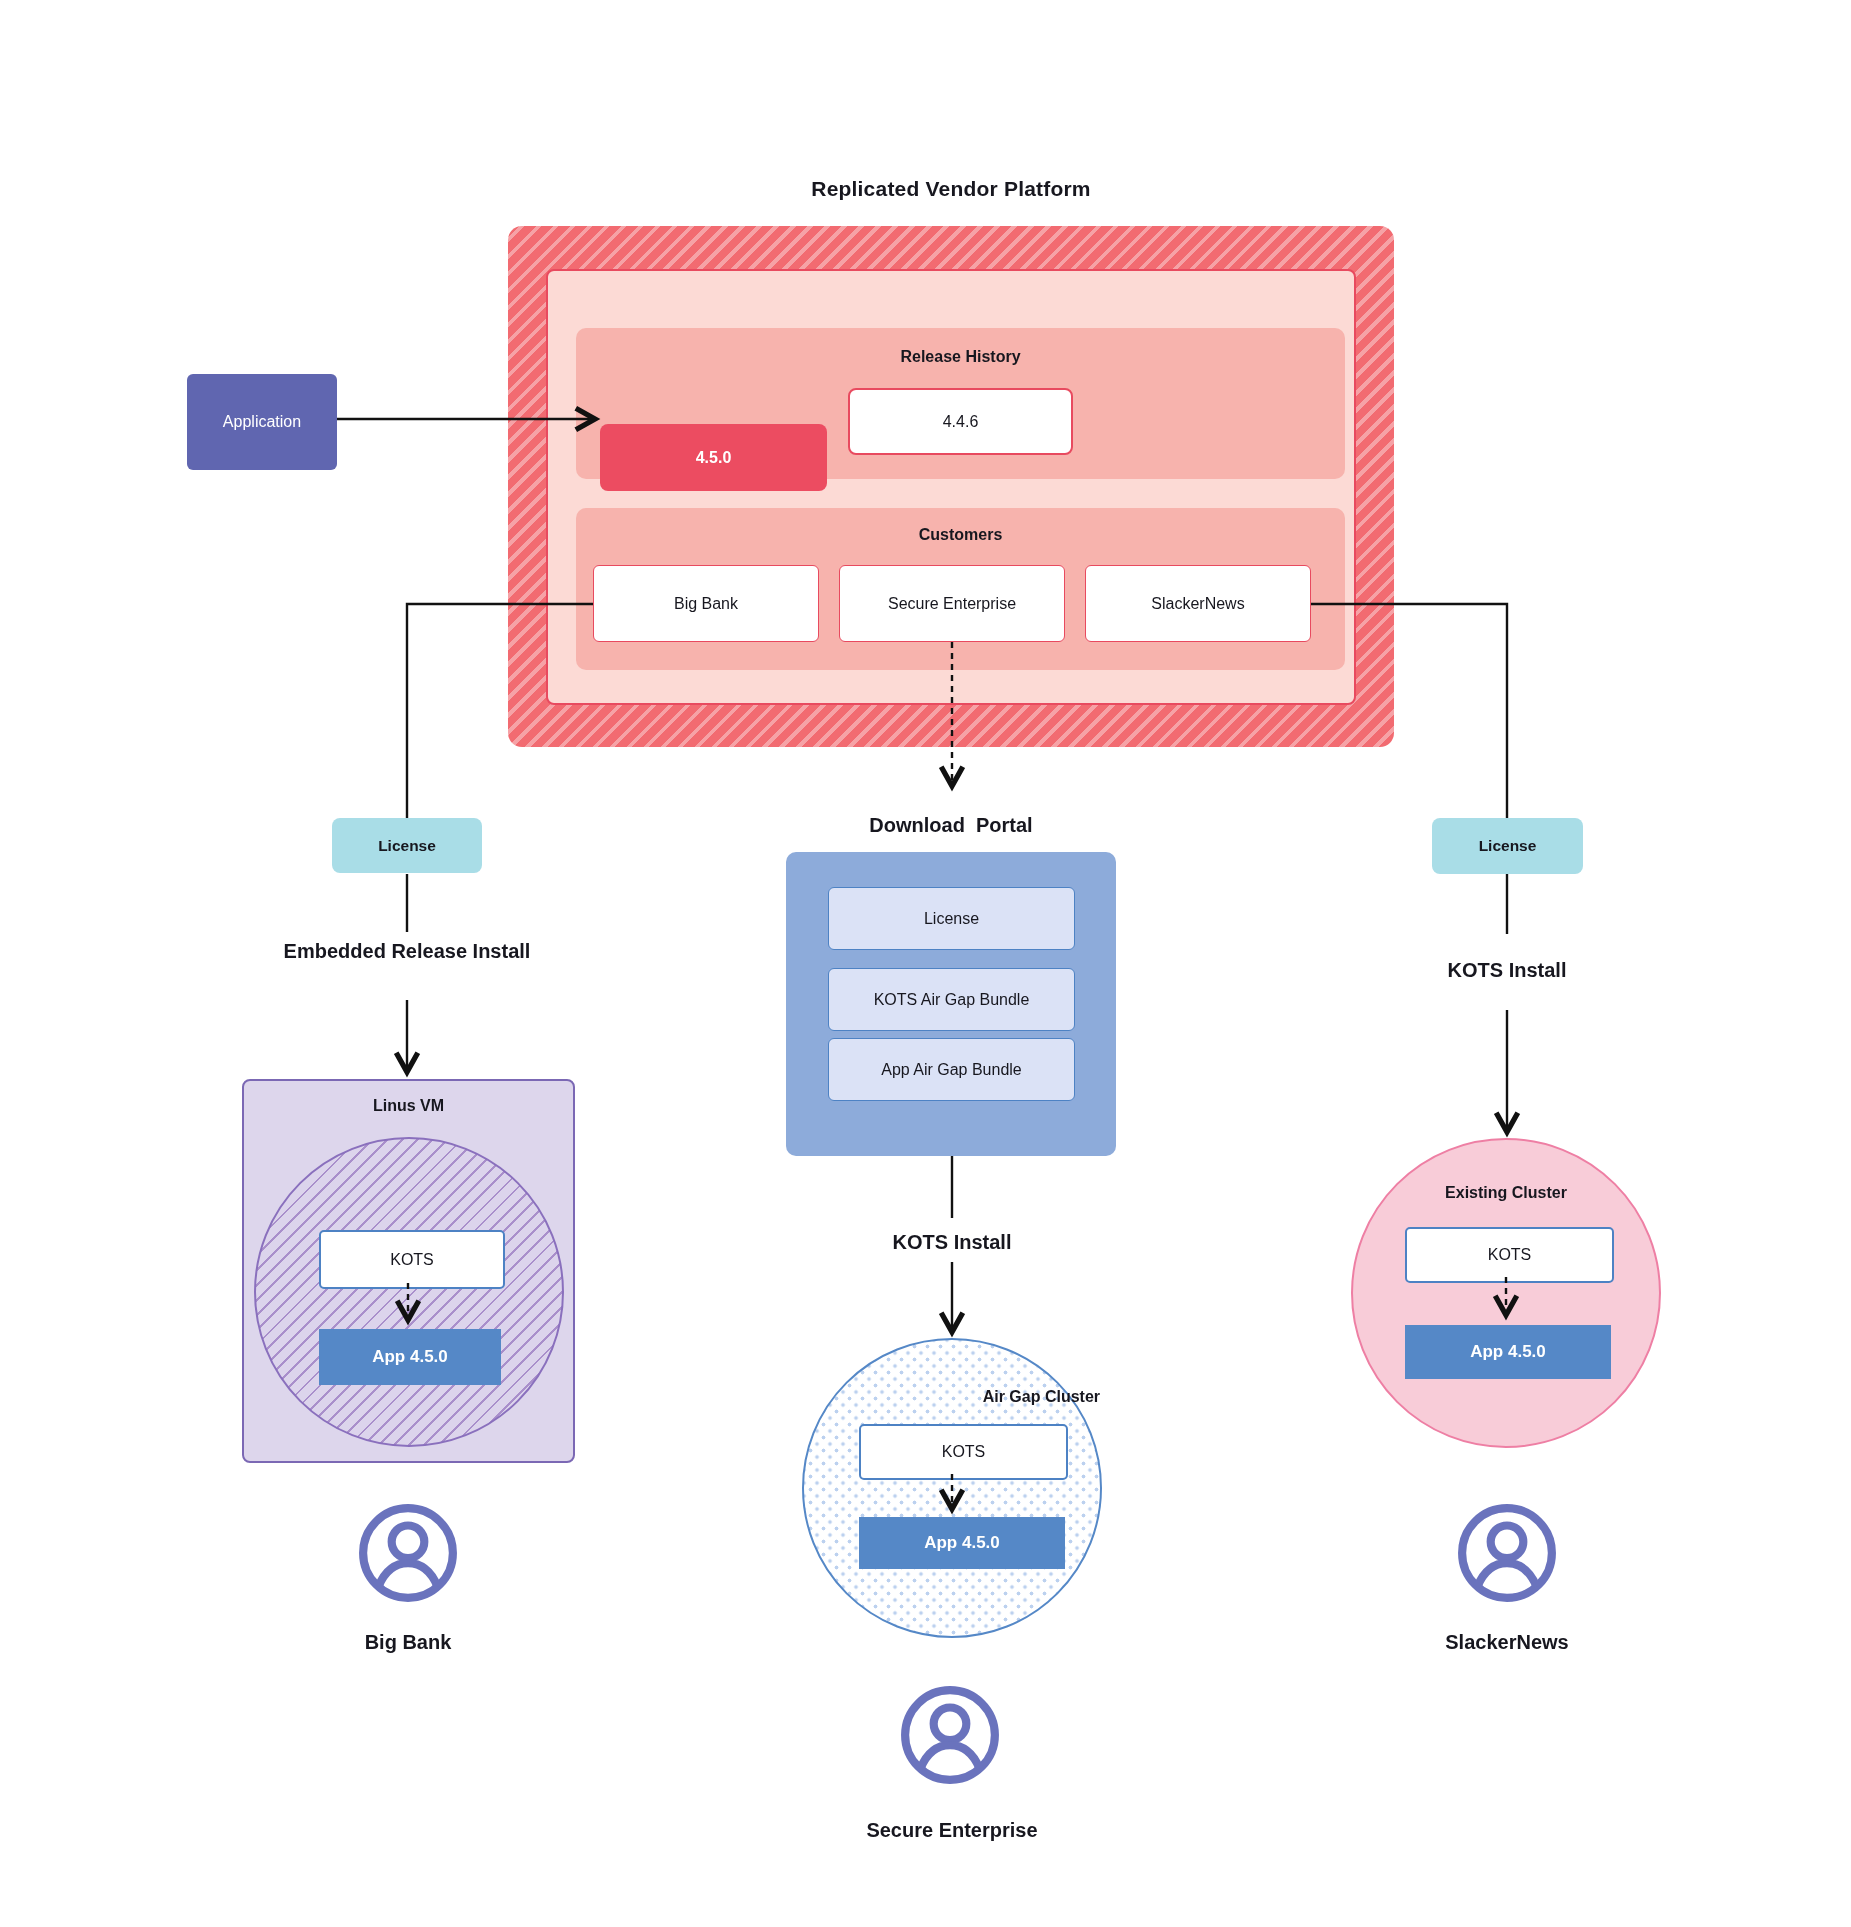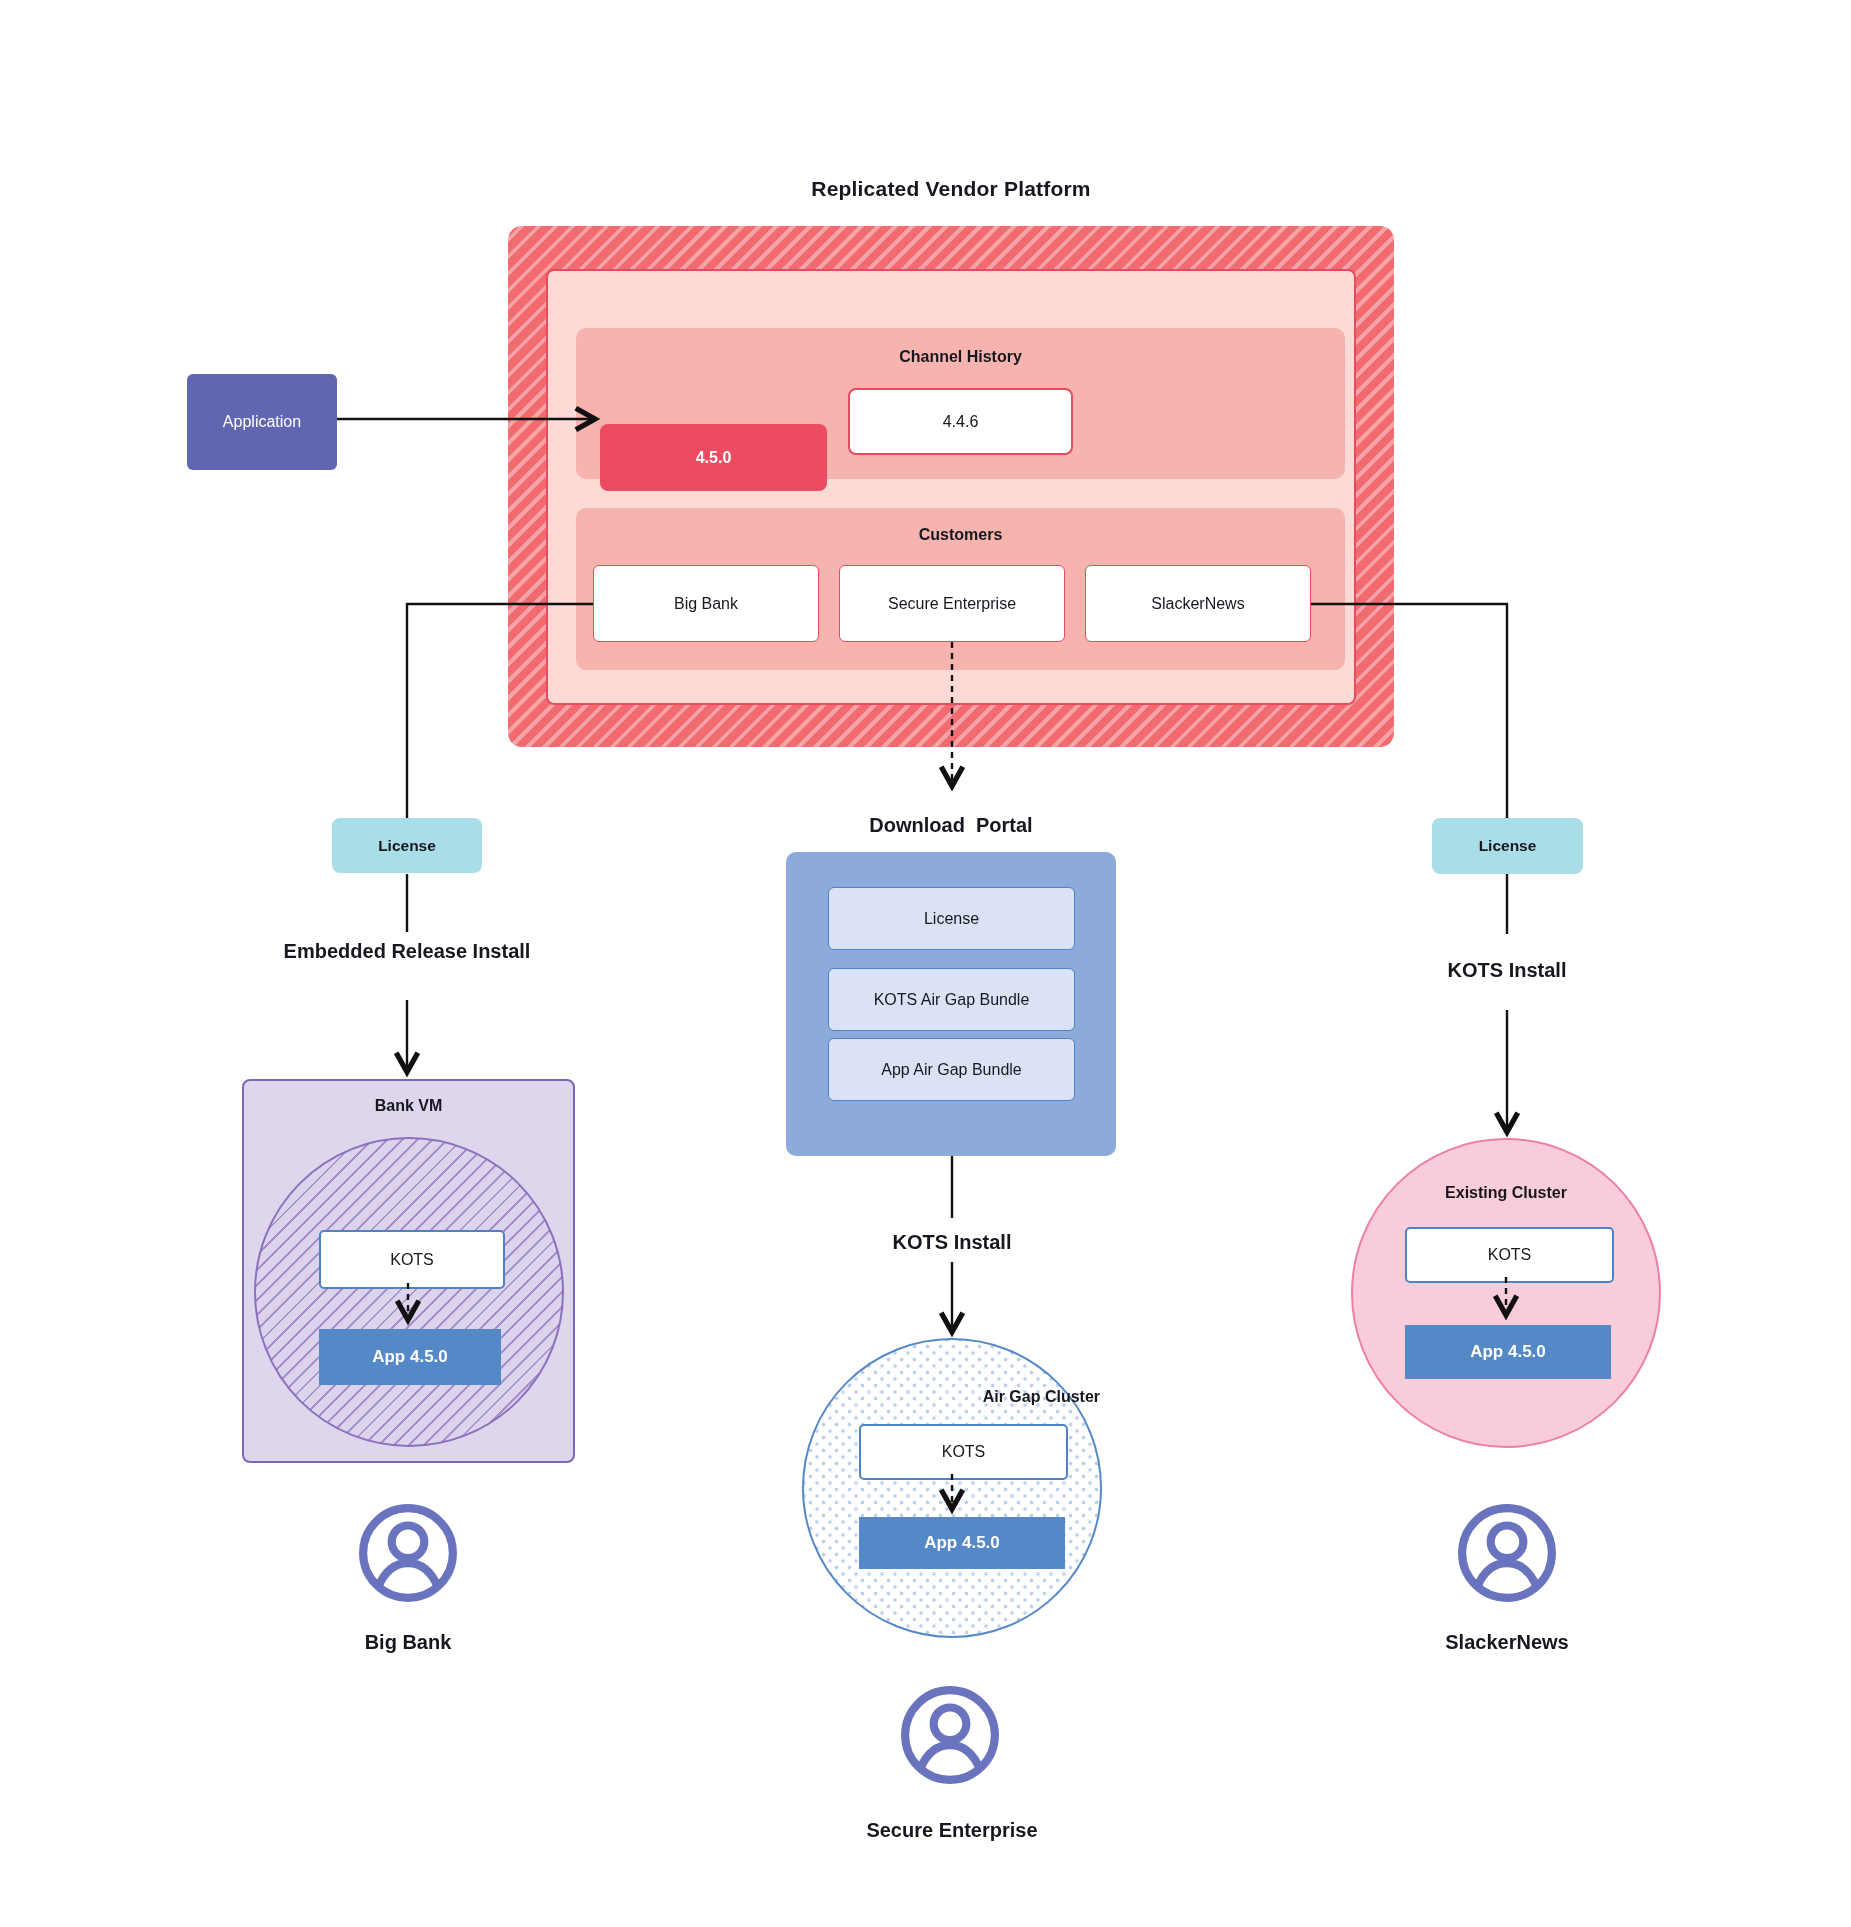--- a/index.html
+++ b/index.html
@@ -123,21 +123,21 @@
       <path d="M1506 1277 L1506 1315" marker-end="url(#arrow)"></path>
     </g>
   </svg>
 
   <div class="abs diagram-title" style="left:508px;top:177px;width:886px;">Replicated Vendor Platform</div>
 
   <div class="abs platform-box"></div>
   <div class="abs stable-box"></div>
 
   <div class="abs section section-release"></div>
-  <div class="abs box-label release-label">Channel History</div>
+  <div class="abs box-label release-label">Release History</div>
   <div class="abs center ver-current">4.5.0</div>
   <div class="abs center ver-prev">4.4.6</div>
 
   <div class="abs section section-customers"></div>
   <div class="abs box-label customers-label">Customers</div>
   <div class="abs center customer-node cust-0">
     <span>Big Bank</span>
   </div>
   <div class="abs center customer-node cust-1">
     <span>Secure Enterprise</span>
@@ -145,21 +145,21 @@
   <div class="abs center customer-node cust-2">
     <span>SlackerNews</span>
   </div>
 
   <div class="abs center app-node">Application</div>
 
   <div class="abs center license-node license-left">License</div>
   <div class="abs flow-label lbl-embedded-install">Embedded Release Install</div>
 
   <div class="abs vm-box">
-    <div class="vm-label">Bank VM</div>
+    <div class="vm-label">Linus VM</div>
     <div class="embedded-circle">
       <div class="embedded-circle-label">Embedded Cluster</div>
     </div>
     <div class="kots-node vm-kots">KOTS</div>
     <div class="app-ver-node vm-app">App 4.5.0</div>
   </div>
 
   <svg class="abs user-icon" style="left:357px;top:1502px;" viewBox="0 0 100 100">
     <g fill="none" stroke="#6a73bd" stroke-width="8">
       <circle cx="50" cy="50" r="44"></circle>

